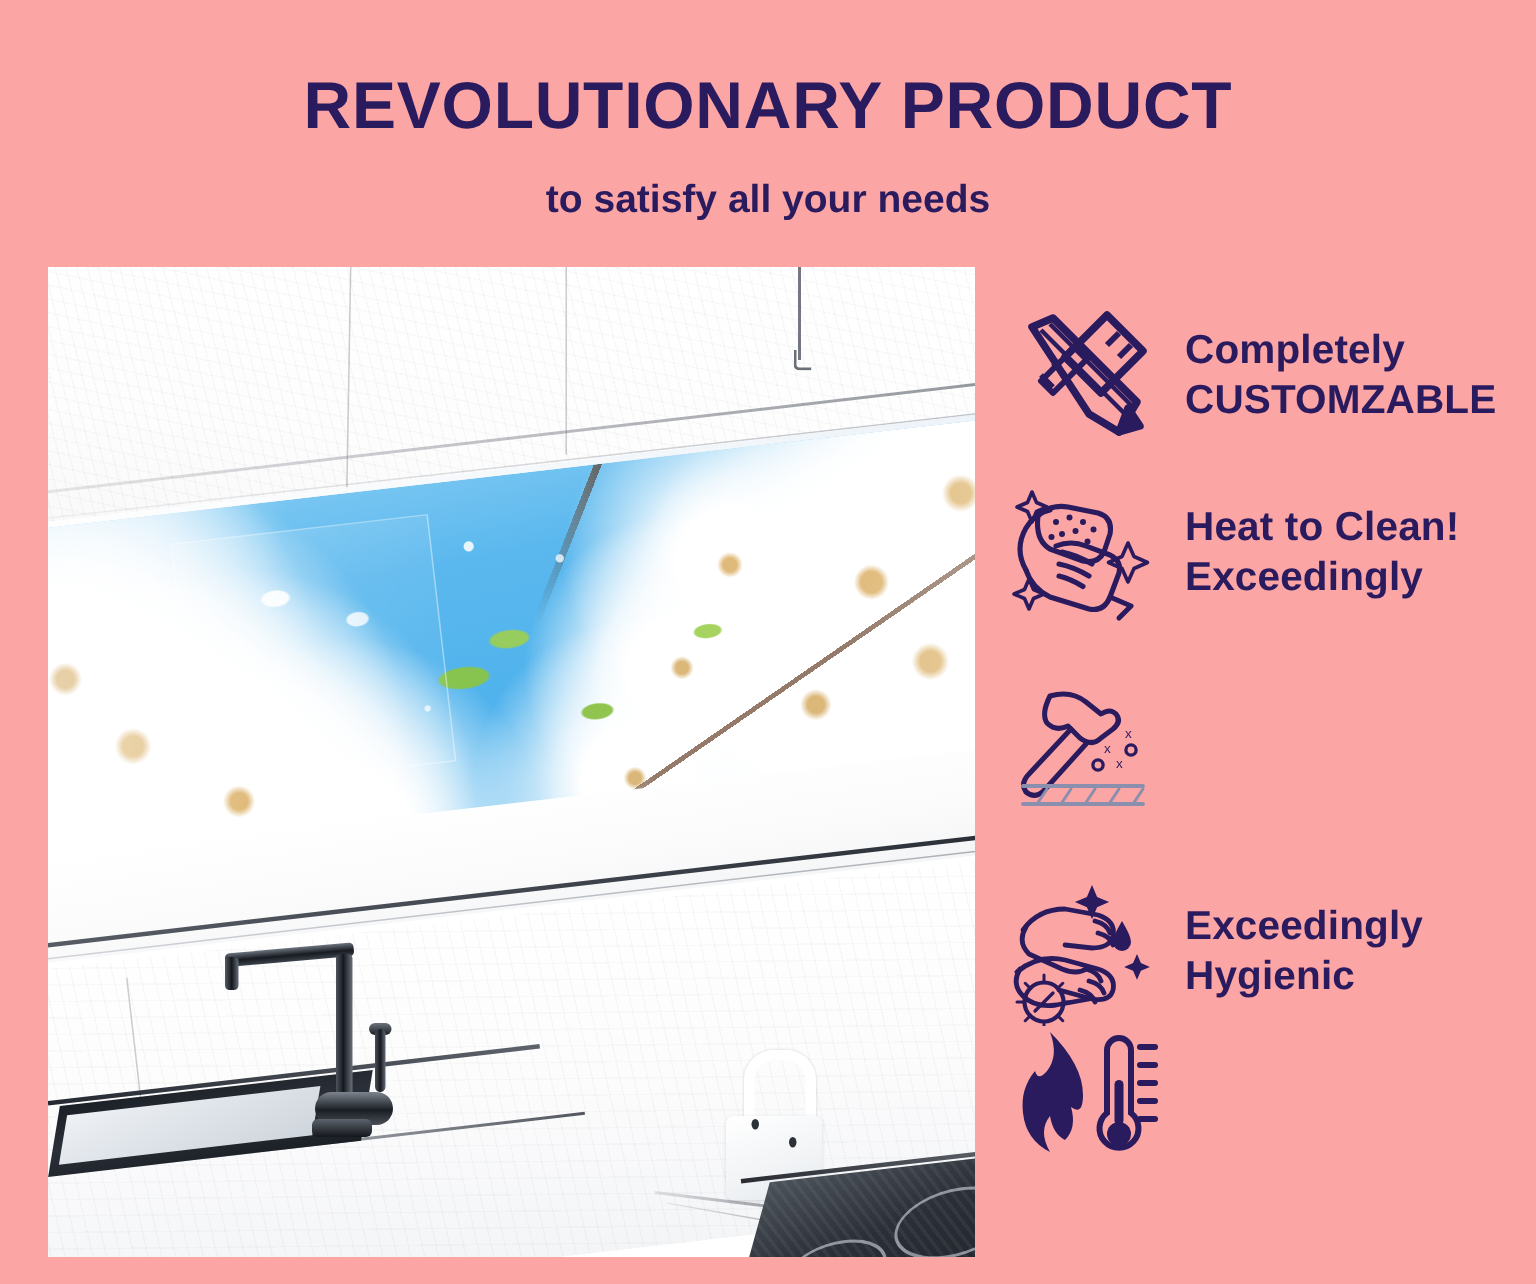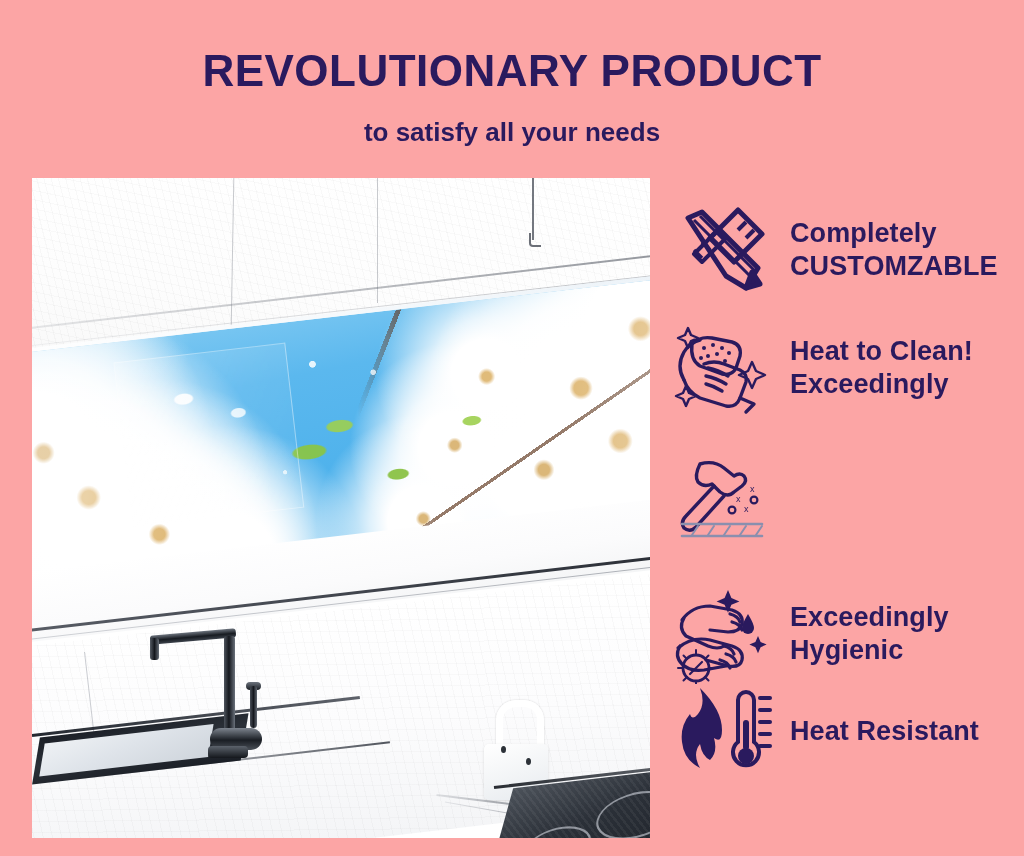--- a/index.html
+++ b/index.html
@@ -478,19 +478,16 @@
           <rect x="77" y="34" width="6" height="30" rx="3" fill="#2a1a5e"></rect>
           <g stroke="#2a1a5e" stroke-width="4" stroke-linecap="round">
             <path d="M94 12 h10"></path>
               <path d="M94 24 h10"></path>
               <path d="M94 36 h10"></path>
             <path d="M94 48 h10"></path>
               <path d="M94 60 h10"></path>
           </g>
         </svg>
       </div>
-      <div class="f-text">
-        <div>Heat Resistant</div>
-      </div>
     </div>
 
   </div>
 </div>
 
 </body></html>

